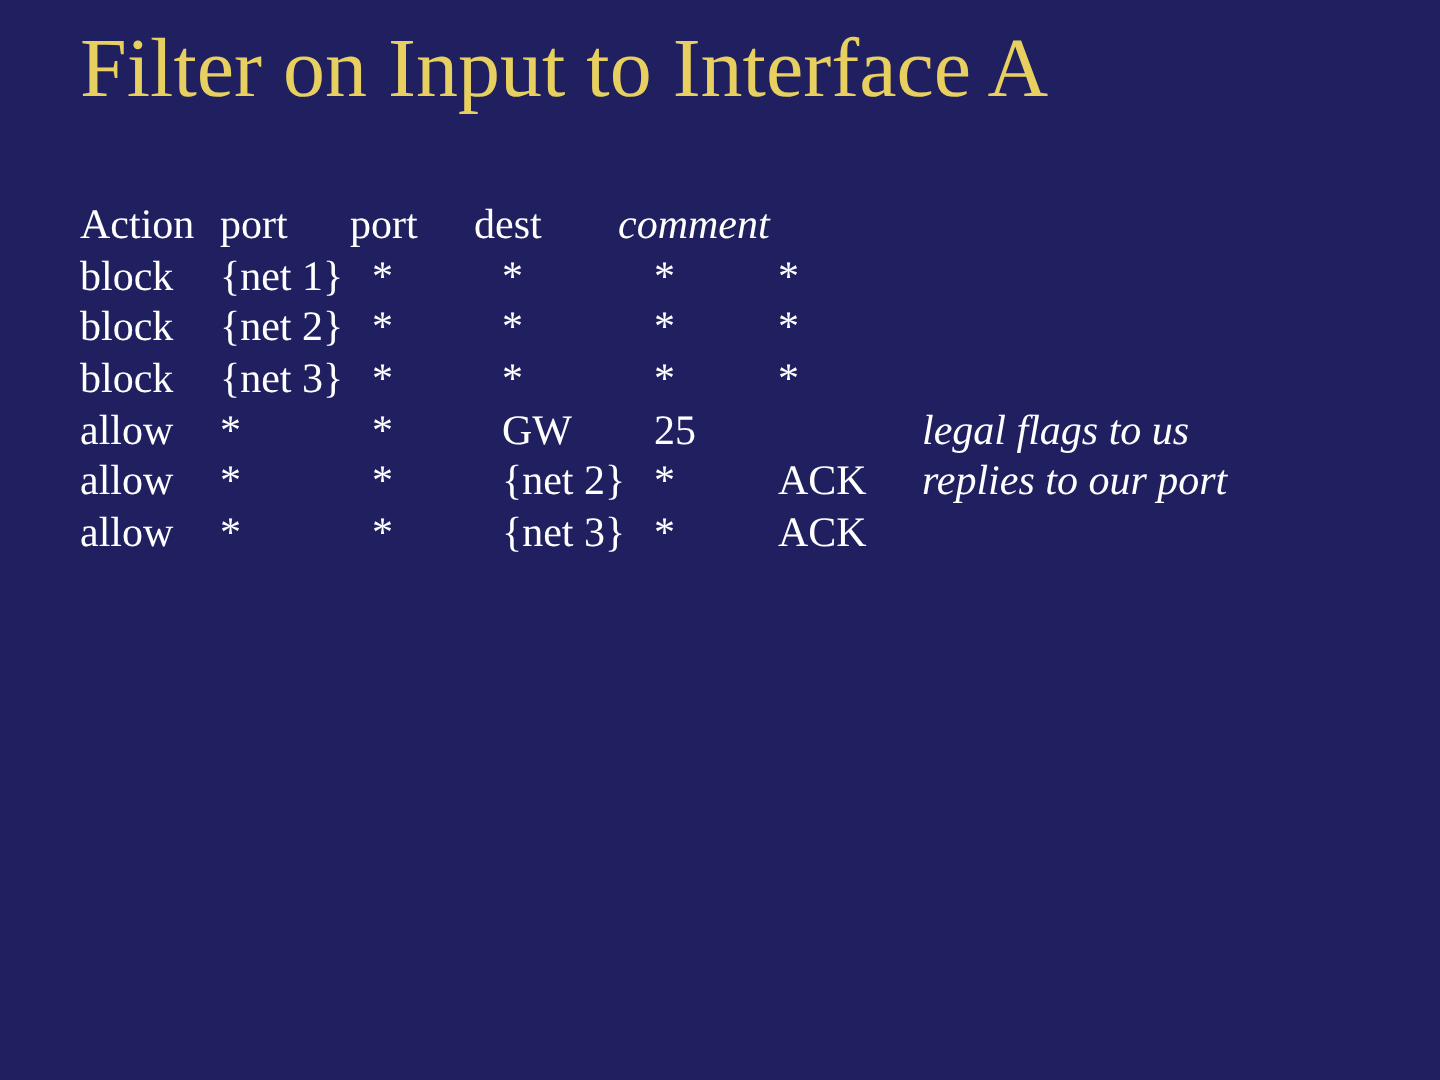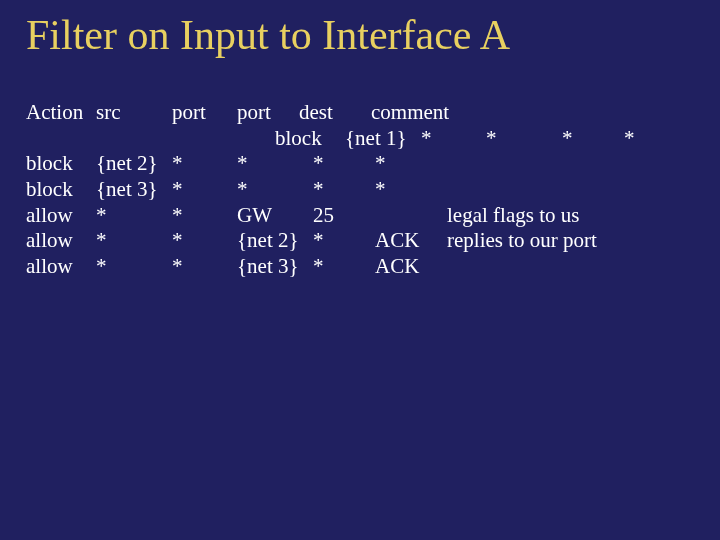--- a/index.html
+++ b/index.html
@@ -7,59 +7,57 @@
     padding: 0;
     width: 720px;
     height: 540px;
     background: #202060;
     overflow: hidden;
   }
   .slide {
     width: 720px;
     height: 396px;
     box-sizing: border-box;
-    padding: 12px 24px 0 26px;
+    padding: 12px 24px 0 40px;
     font-family: "Times New Roman", Times, serif;
   }
   .title {
     font-family: "Comic Sans MS", "Comic Sans", cursive;
     color: #e8d060;
     font-size: 42px;
     line-height: 1.1;
     margin: 0 0 42px 0;
     font-weight: 400;
   }
   .table {
     color: #ffffff;
     font-size: 21px;
     line-height: 1.22;
   }
   .row {
     display: flex;
-    justify-content: flex-end;
   }
   .c0 { width: 70px; }
   .c1 { width: 76px; }
   .c2 { width: 65px; }
   .c3 { width: 76px; }
   .c4 { width: 62px; }
   .c5 { width: 72px; }
-  .c6 { flex: 1; }
+  .c6 { flex: 1; font-style: italic; }
 </style>
 </head>
 <body>
 
 <div class="slide">
   <h1 class="title">Filter on Input to Interface A</h1>
 
   <div class="table">
 
     <div class="row">
       <div class="c0">Action</div>
-      <div class="c1">src</div>
       <div class="c2">port</div>
       <div class="c4">port</div>
       <div class="c5">dest</div>
       <div class="c6">comment</div>
     </div>
 
     <div class="row">
       <div class="c0">block</div>
       <div class="c1">{net 1}</div>
       <div class="c2">*</div>

